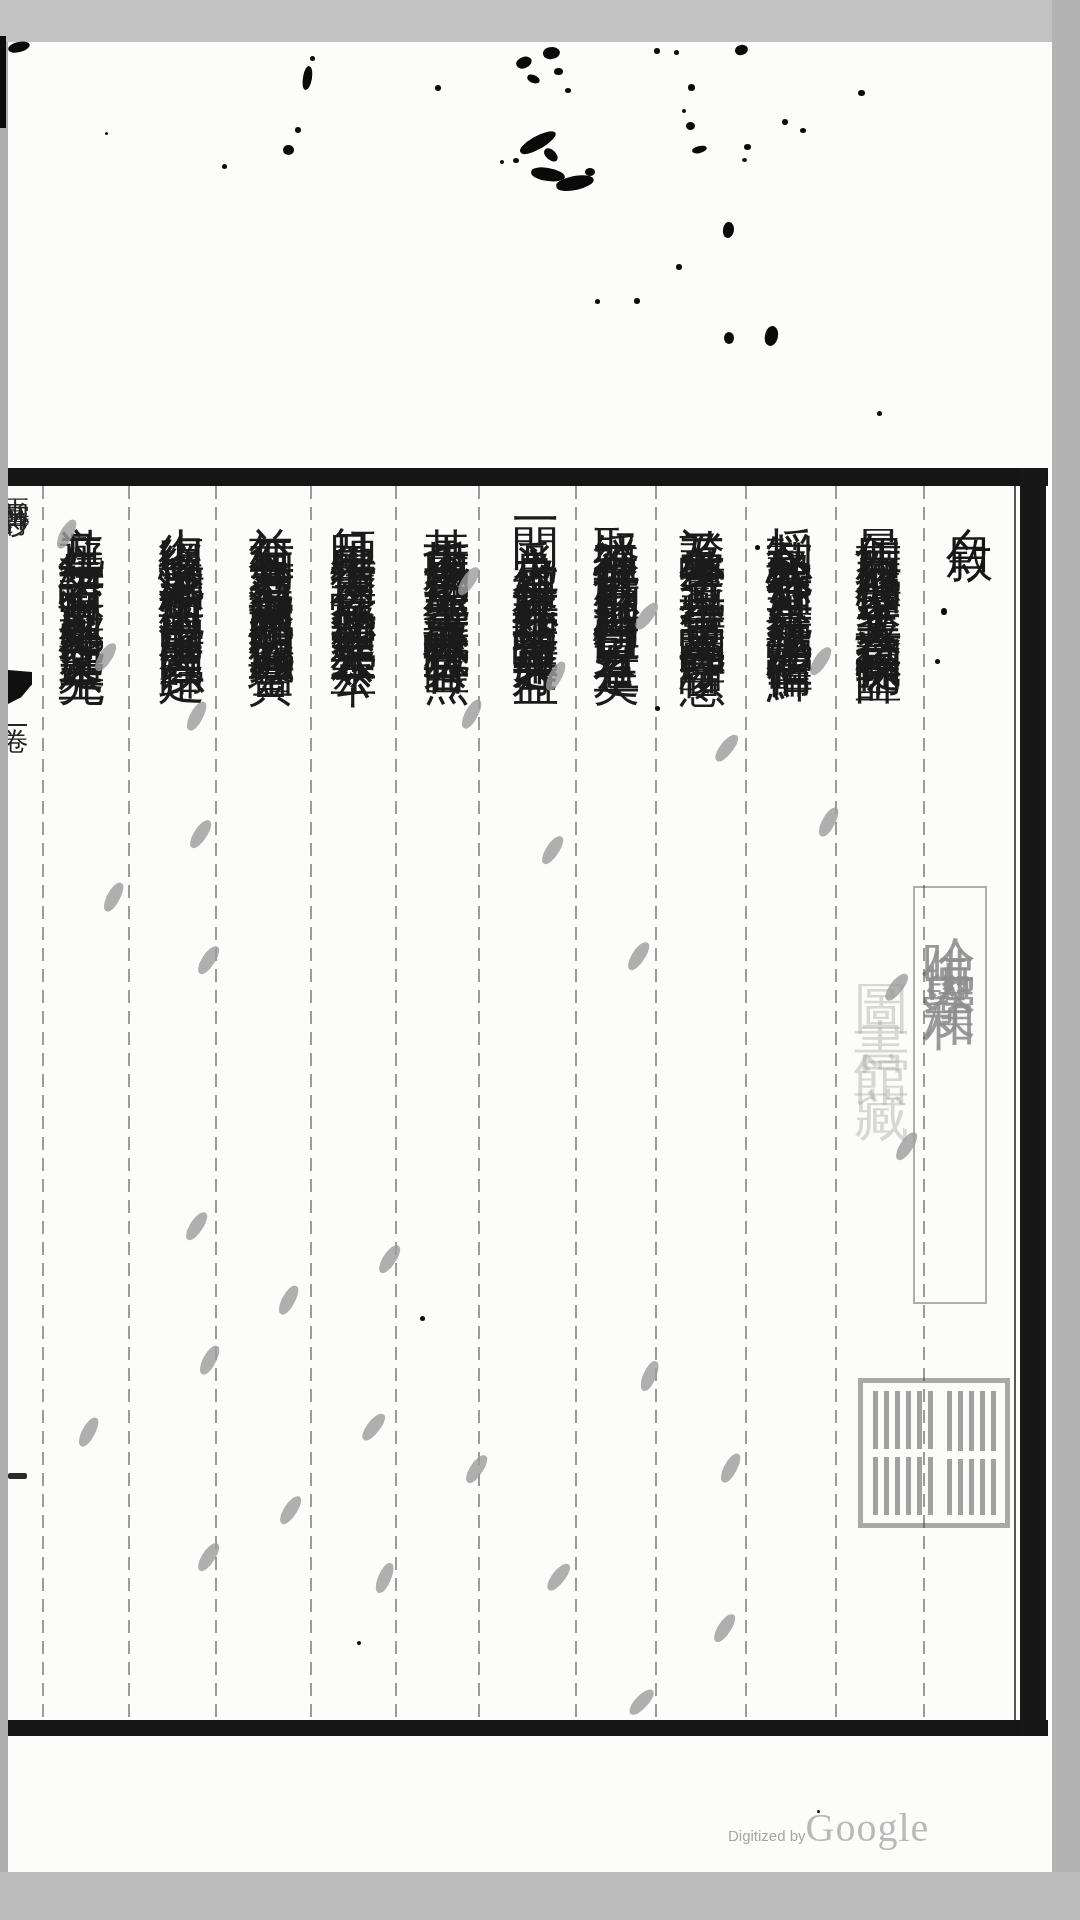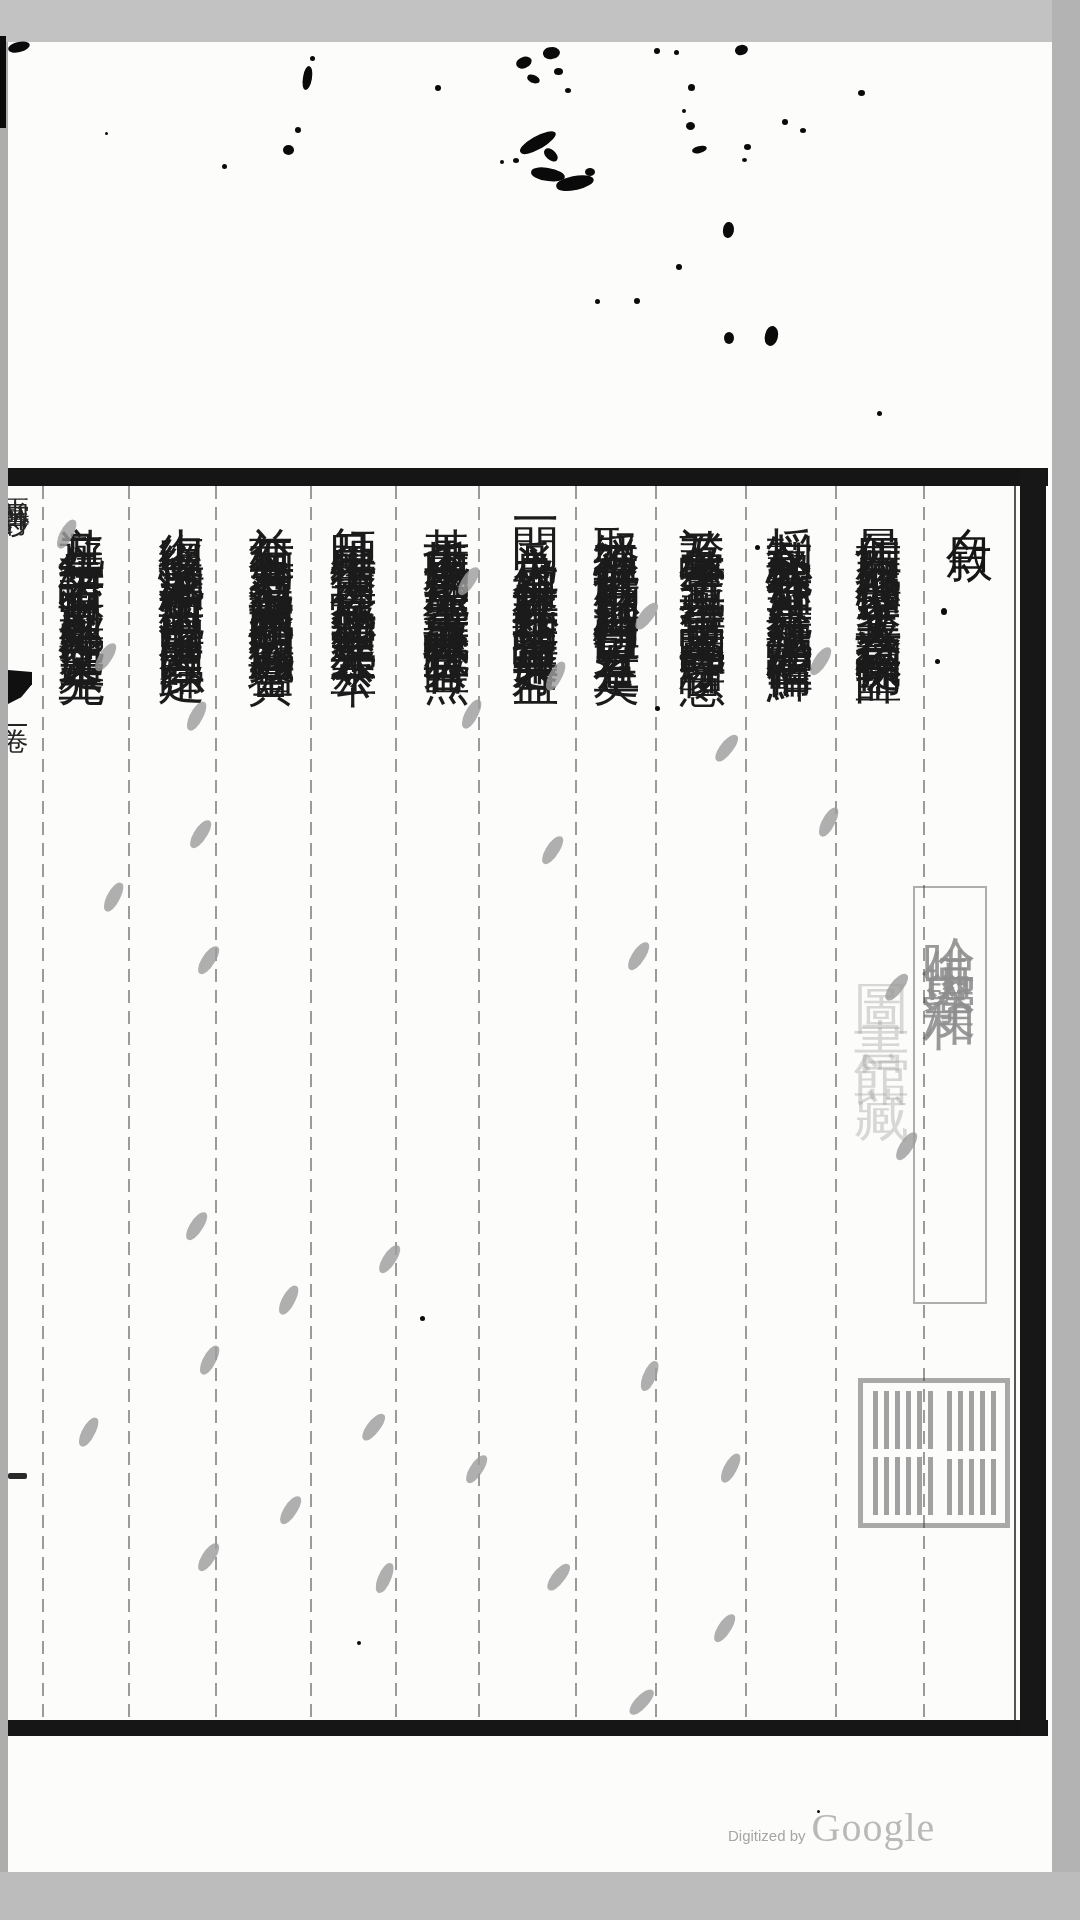--- a/index.html
+++ b/index.html
@@ -56,21 +56,21 @@
   .seal .b3{left:84px;top:8px;width:50px;height:60px;}
   .seal .b4{left:84px;top:76px;width:50px;height:56px;}
 
   .speck{position:absolute;background:#0a0a0a;border-radius:50%;}
   .smudge{position:absolute;width:13px;height:32px;background:rgba(158,158,158,.82);
     border-radius:60% 40% 55% 45%;}
 
   .watermark{position:absolute;left:728px;top:1804px;display:flex;align-items:baseline;}
   .wm-prefix{font-family:"Liberation Sans","DejaVu Sans",sans-serif;font-size:15px;color:#a6a6a6;}
   .wm-logo{font-family:"Liberation Serif","DejaVu Serif",serif;font-size:40px;color:#b9b9b9;
-    margin-left:6px;letter-spacing:1px;}
+    letter-spacing:1px;}
 </style>
 </head>
 <body>
 
 <div class="scan">
 
   <div class="page"></div>
 
   <div class="frame-top"></div>
   <div class="frame-bottom"></div>

